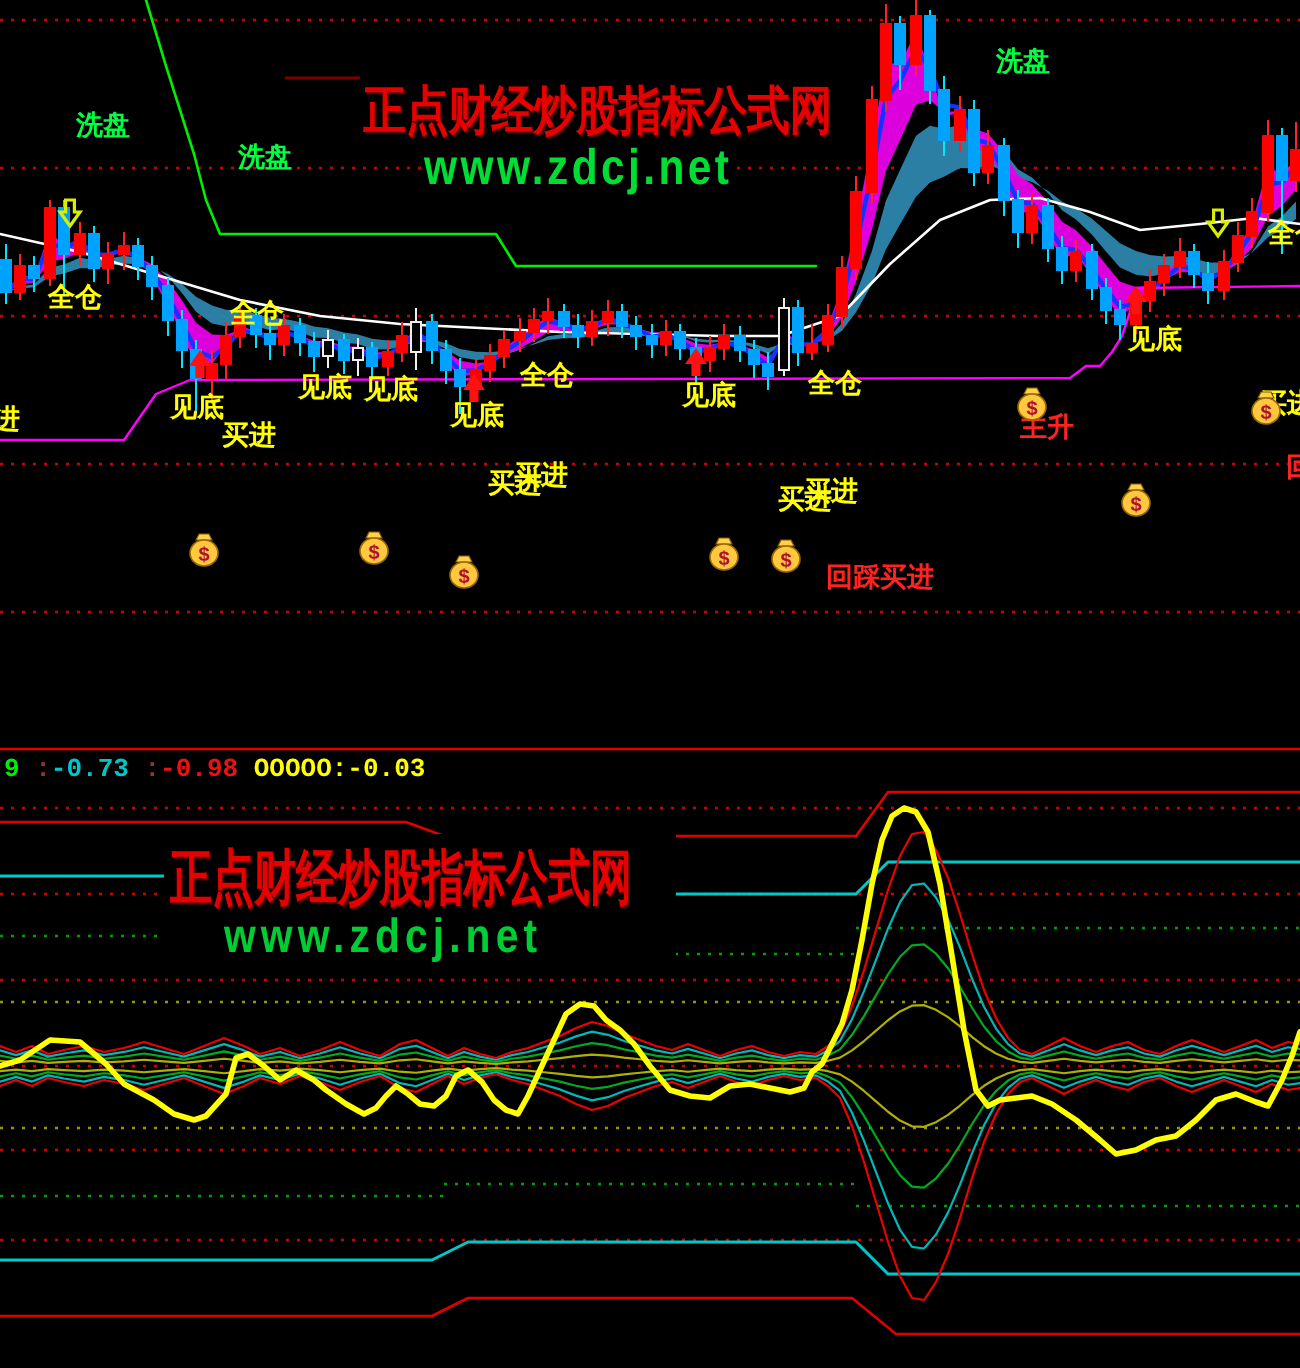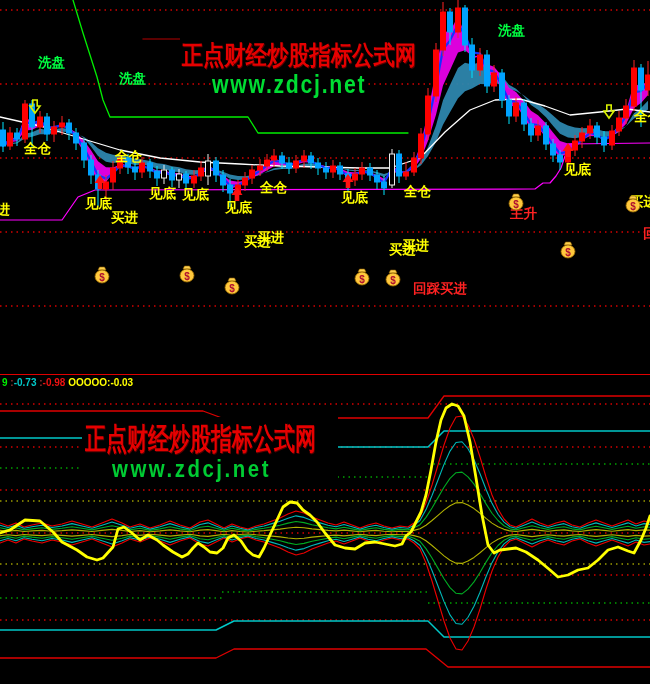--- a/index.html
+++ b/index.html
@@ -7,22 +7,22 @@
        font-family:"Liberation Sans",sans-serif;}
   #chart-svg{position:absolute;left:0;top:0;}
   .wm{position:absolute;white-space:nowrap;font-weight:bold;transform-origin:0 0;}
   #wm-top-title{left:180px;top:38px;font-size:26px;color:#e60000;transform:scaleX(.82);
     text-shadow:1px 1px 0 #550000;background:#000;padding:0 2px;}
   #wm-top-url{left:212px;top:70px;font-size:25px;color:#00dd33;letter-spacing:2px;transform:scaleX(.85);background:#000;}
   #wm-bottom-box{position:absolute;left:82px;top:417px;width:256px;height:65px;background:#000;}
   #wm-bottom-title{left:3px;top:2px;font-size:30px;color:#e60000;transform:scaleX(.70);
     text-shadow:1px 1px 0 #550000;position:absolute;}
   #wm-bottom-url{left:30px;top:38px;font-size:24px;color:#00cc33;letter-spacing:3px;transform:scaleX(.85);position:absolute;}
-  #ind-header{position:absolute;left:2px;top:377px;font-family:Liberation Sans, sans-serif;
-    font-size:10px;font-weight:bold;letter-spacing:0;}
+  #ind-header{position:absolute;left:2px;top:377px;font-family:Liberation Mono, monospace;
+    font-size:13px;font-weight:bold;letter-spacing:0;}
   #ind-header span{margin:0;}
 </style>
 </head>
 <body>
 
 <div id="app">
   <svg id="chart-svg" width="650" height="684">
       <line x1="0" y1="10" x2="650" y2="10" stroke="#d40000" stroke-width="1.3" stroke-dasharray="1.5 4"></line>
       <line x1="0" y1="84" x2="650" y2="84" stroke="#d40000" stroke-width="1.3" stroke-dasharray="1.5 4"></line>
       <line x1="0" y1="158" x2="650" y2="158" stroke="#d40000" stroke-width="1.3" stroke-dasharray="1.5 4"></line>

